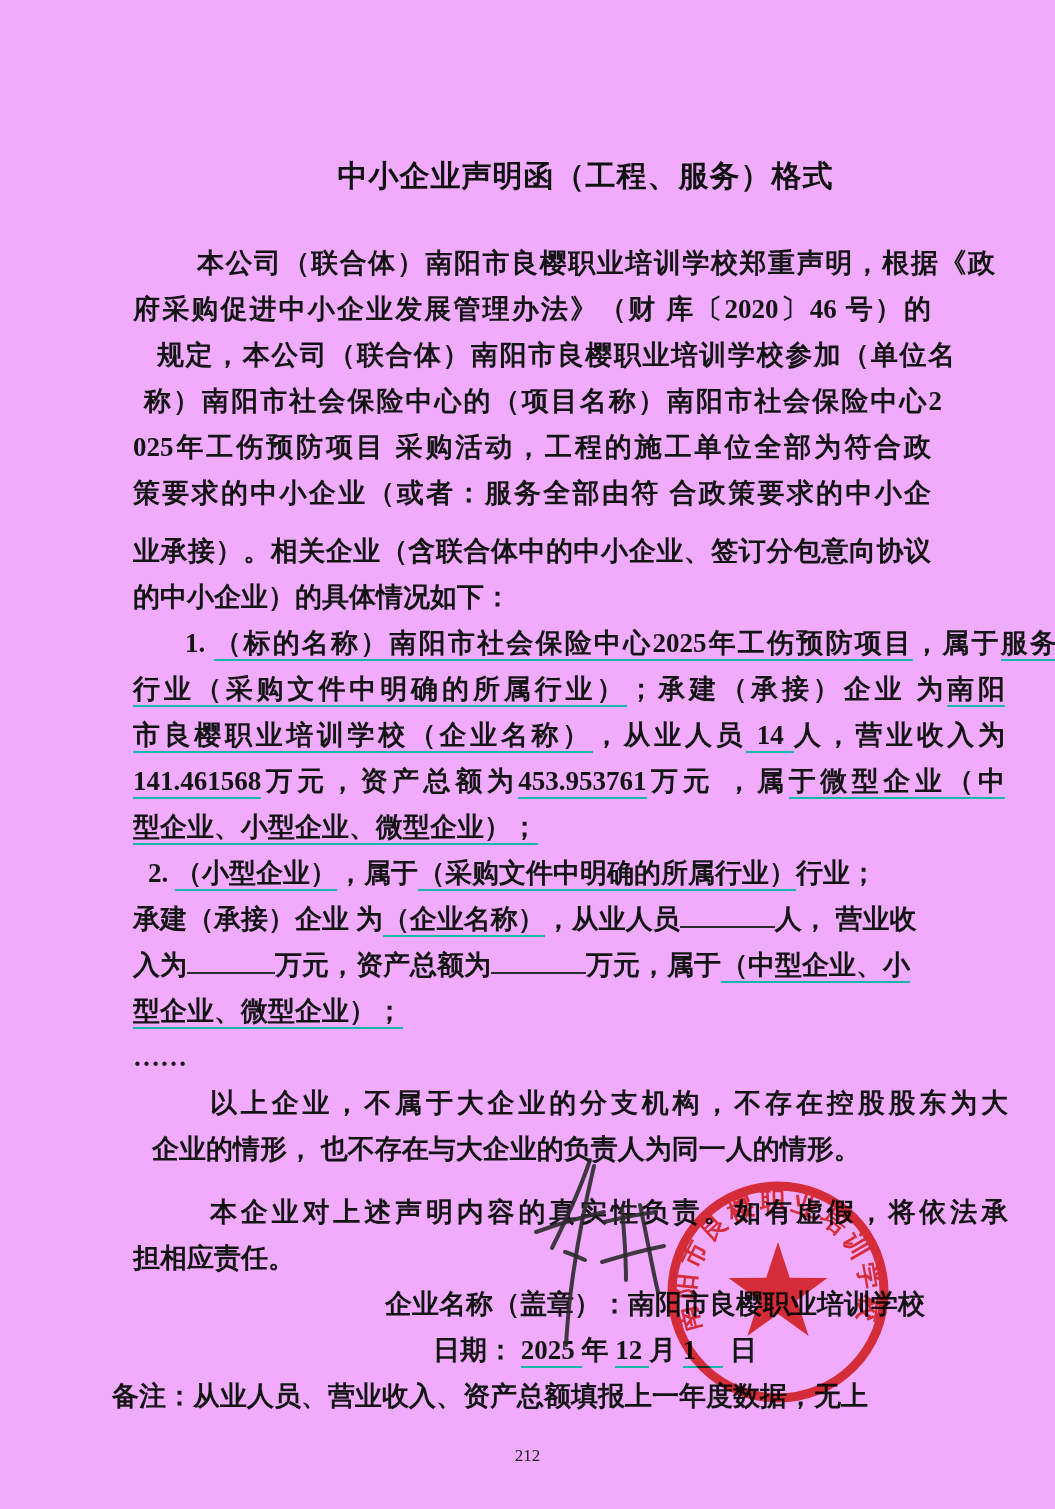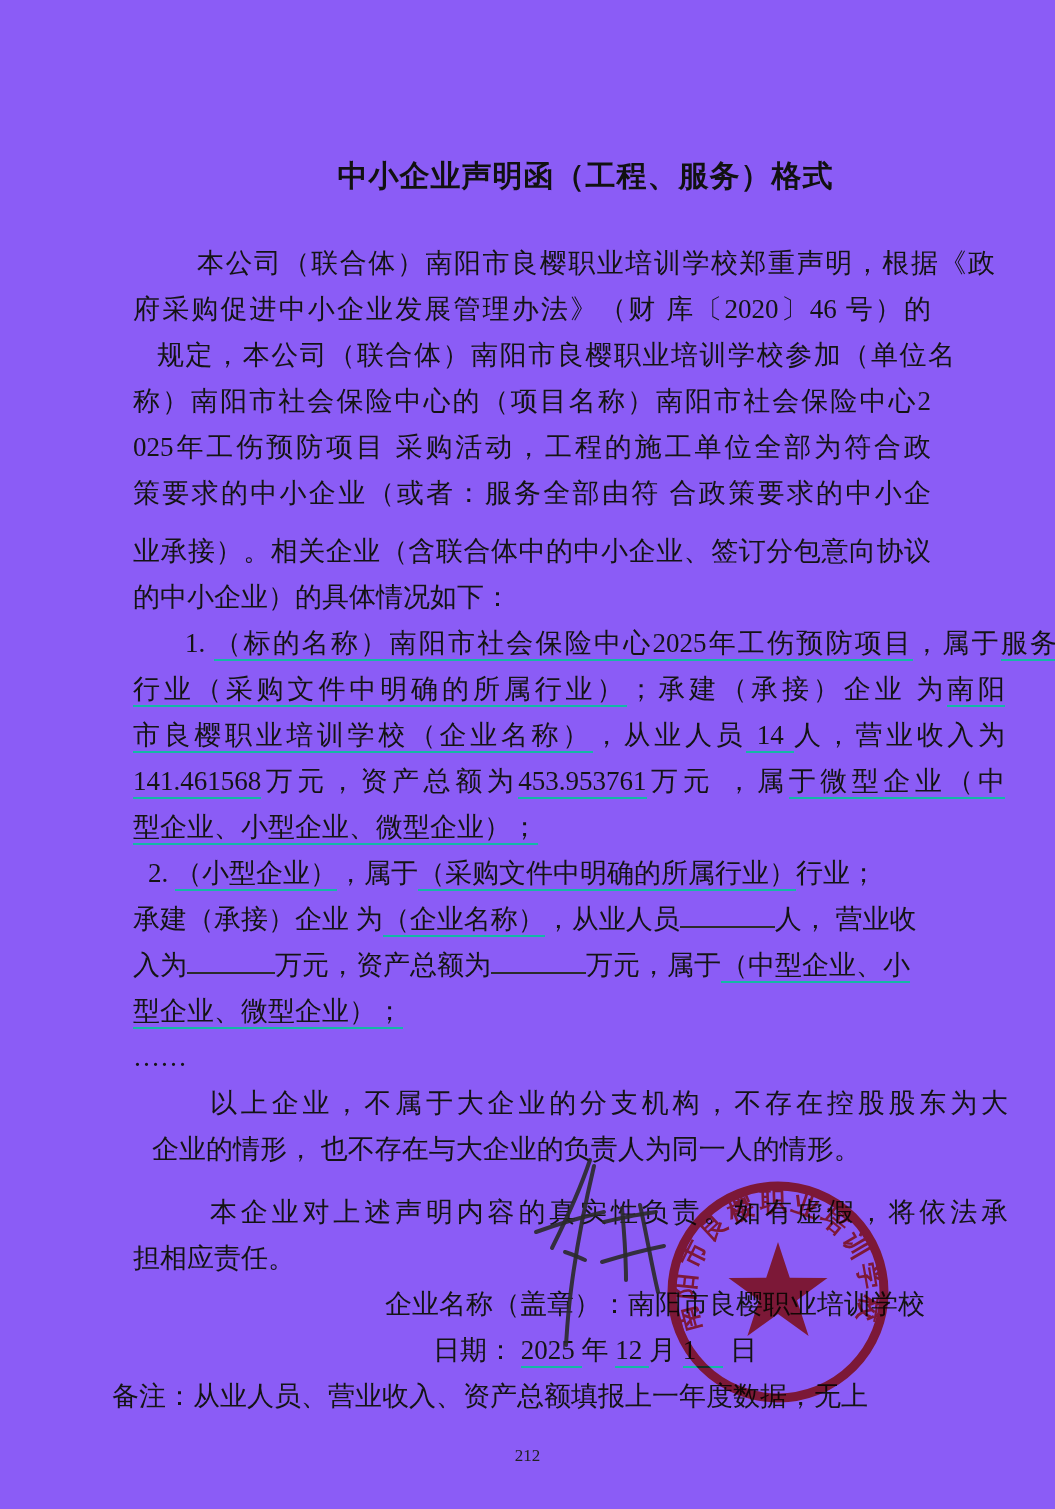--- a/index.html
+++ b/index.html
@@ -1,23 +1,23 @@
 <!DOCTYPE html>
 <html><head>
 <meta charset="utf-8">
 <style>
   html,body{margin:0;padding:0;background:#ffffff;}
   body{width:1055px;height:1509px;position:relative;overflow:hidden;
        font-family:"Liberation Serif","DejaVu Serif",serif;color:#161616;}
-  .page{position:absolute;inset:0;background:#8b5cf6;}
+  .page{position:absolute;inset:0;background:#f0abfc;}
   .doc-title{position:absolute;top:156px;left:0;width:1055px;text-align:center;
              font-size:30px;font-weight:700;letter-spacing:1px;color:#111;
              transform:translateX(58px);white-space:nowrap;}
   .doc-body{position:absolute;left:133px;top:240px;width:880px;font-size:27px;
-            line-height:46px;color:#141414;}
+            line-height:46px;color:#141414;font-weight:bold;}
   .line{height:46px;white-space:nowrap;}
   .just{text-align:justify;text-align-last:justify;}
   .u{border-bottom:2px solid #14b8a6;padding-bottom:1px;}
   .blank{display:inline-block;border-bottom:2px solid #2b2b2b;height:30px;
          vertical-align:baseline;}
   .page-number{position:absolute;top:1446px;left:0;width:1055px;text-align:center;
                font-size:17px;color:#222;}
   .signature{position:absolute;left:520px;top:1140px;width:160px;height:215px;
              pointer-events:none;}
   .signature path{fill:none;stroke:#2a2a2a;stroke-width:4;stroke-linecap:round;
@@ -29,21 +29,21 @@
 <body>
 
 <div class="page">
 
   <div class="doc-title">中小企业声明函（工程、服务）格式</div>
 
   <div class="doc-body">
       <div class="line just" style="margin-left: 64px; width: 798px;"><span>本公司（联合体）南阳市良樱职业培训学校郑重声明，根据《政</span></div>
       <div class="line just" style="width: 798px;"><span>府采购促进中小企业发展管理办法》（财 库〔2020〕46 号）的</span></div>
       <div class="line just" style="width: 798px; margin-left: 24px;"><span>规定，本公司（联合体）南阳市良樱职业培训学校参加（单位名</span></div>
-      <div class="line just" style="width: 798px;"><span>称）南阳市社会保险中心的（项目名称）南阳市社会保险中心2</span></div>
+      <div class="line just" style="width: 798px; margin-left: 11px;"><span>称）南阳市社会保险中心的（项目名称）南阳市社会保险中心2</span></div>
       <div class="line just" style="width: 798px;"><span>025年工伤预防项目 采购活动，工程的施工单位全部为符合政</span></div>
       <div class="line just" style="width: 798px;"><span>策要求的中小企业（或者：服务全部由符 合政策要求的中小企</span></div>
       <div class="line just" style="width: 798px; margin-top: 12px;"><span>业承接）。相关企业（含联合体中的中小企业、签订分包意向协议</span></div>
       <div class="line"><span>的中小企业）的具体情况如下：</span></div>
       <div class="line just" style="margin-left: 52px; width: 872px;"><span>1. </span><span class="u">（标的名称）南阳市社会保险中心2025年工伤预防项目</span><span>，属于</span><span class="u">服务</span></div>
       <div class="line just" style="width: 872px;"><span class="u">行业（采购文件中明确的所属行业）</span><span>；承建（承接）企业 为</span><span class="u">南阳</span></div>
       <div class="line just" style="width: 872px;"><span class="u">市良樱职业培训学校（企业名称）</span><span>，从业人员</span><span class="u"> 14 </span><span>人，营业收入为</span></div>
       <div class="line just" style="width: 872px;"><span class="u">141.461568</span><span>万元，资产总额为</span><span class="u">453.953761</span><span>万元 ，属</span><span class="u">于微型企业（中</span></div>
       <div class="line"><span class="u">型企业、小型企业、微型企业）；</span></div>
       <div class="line" style="margin-left: 15px;"><span>2. </span><span class="u">（小型企业）</span><span>，属于</span><span class="u">（采购文件中明确的所属行业）</span><span>行业；</span></div>

